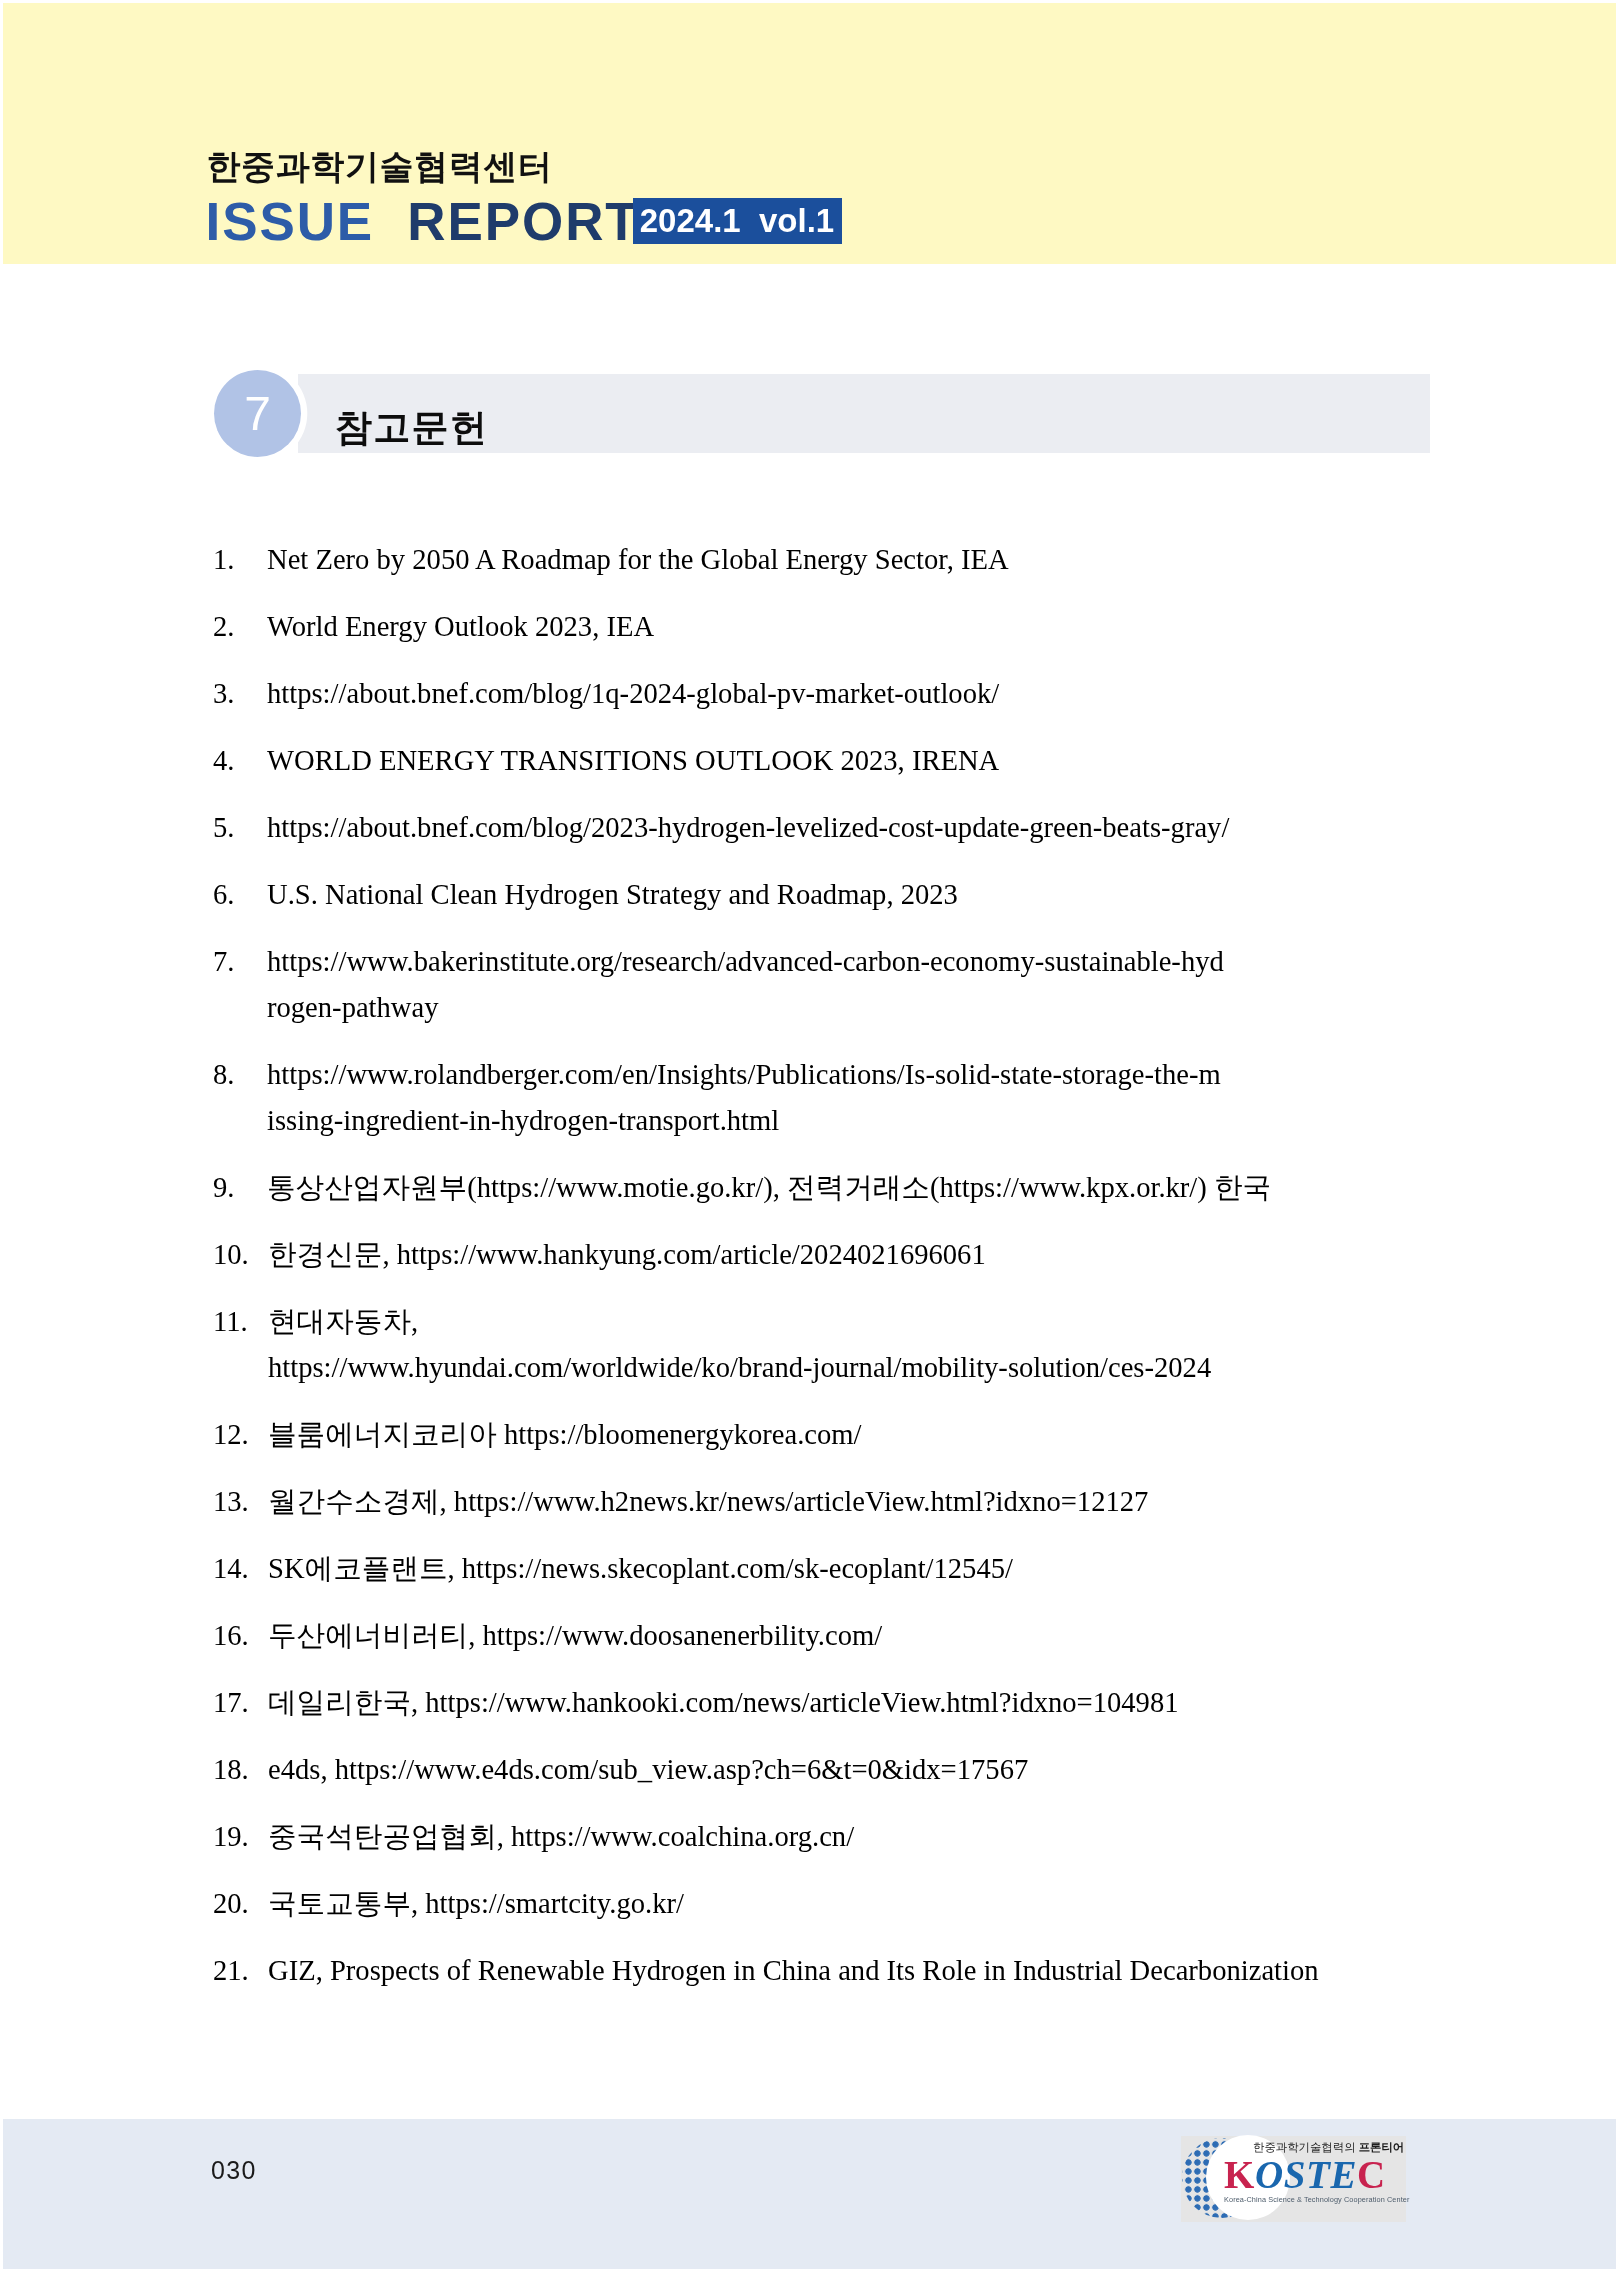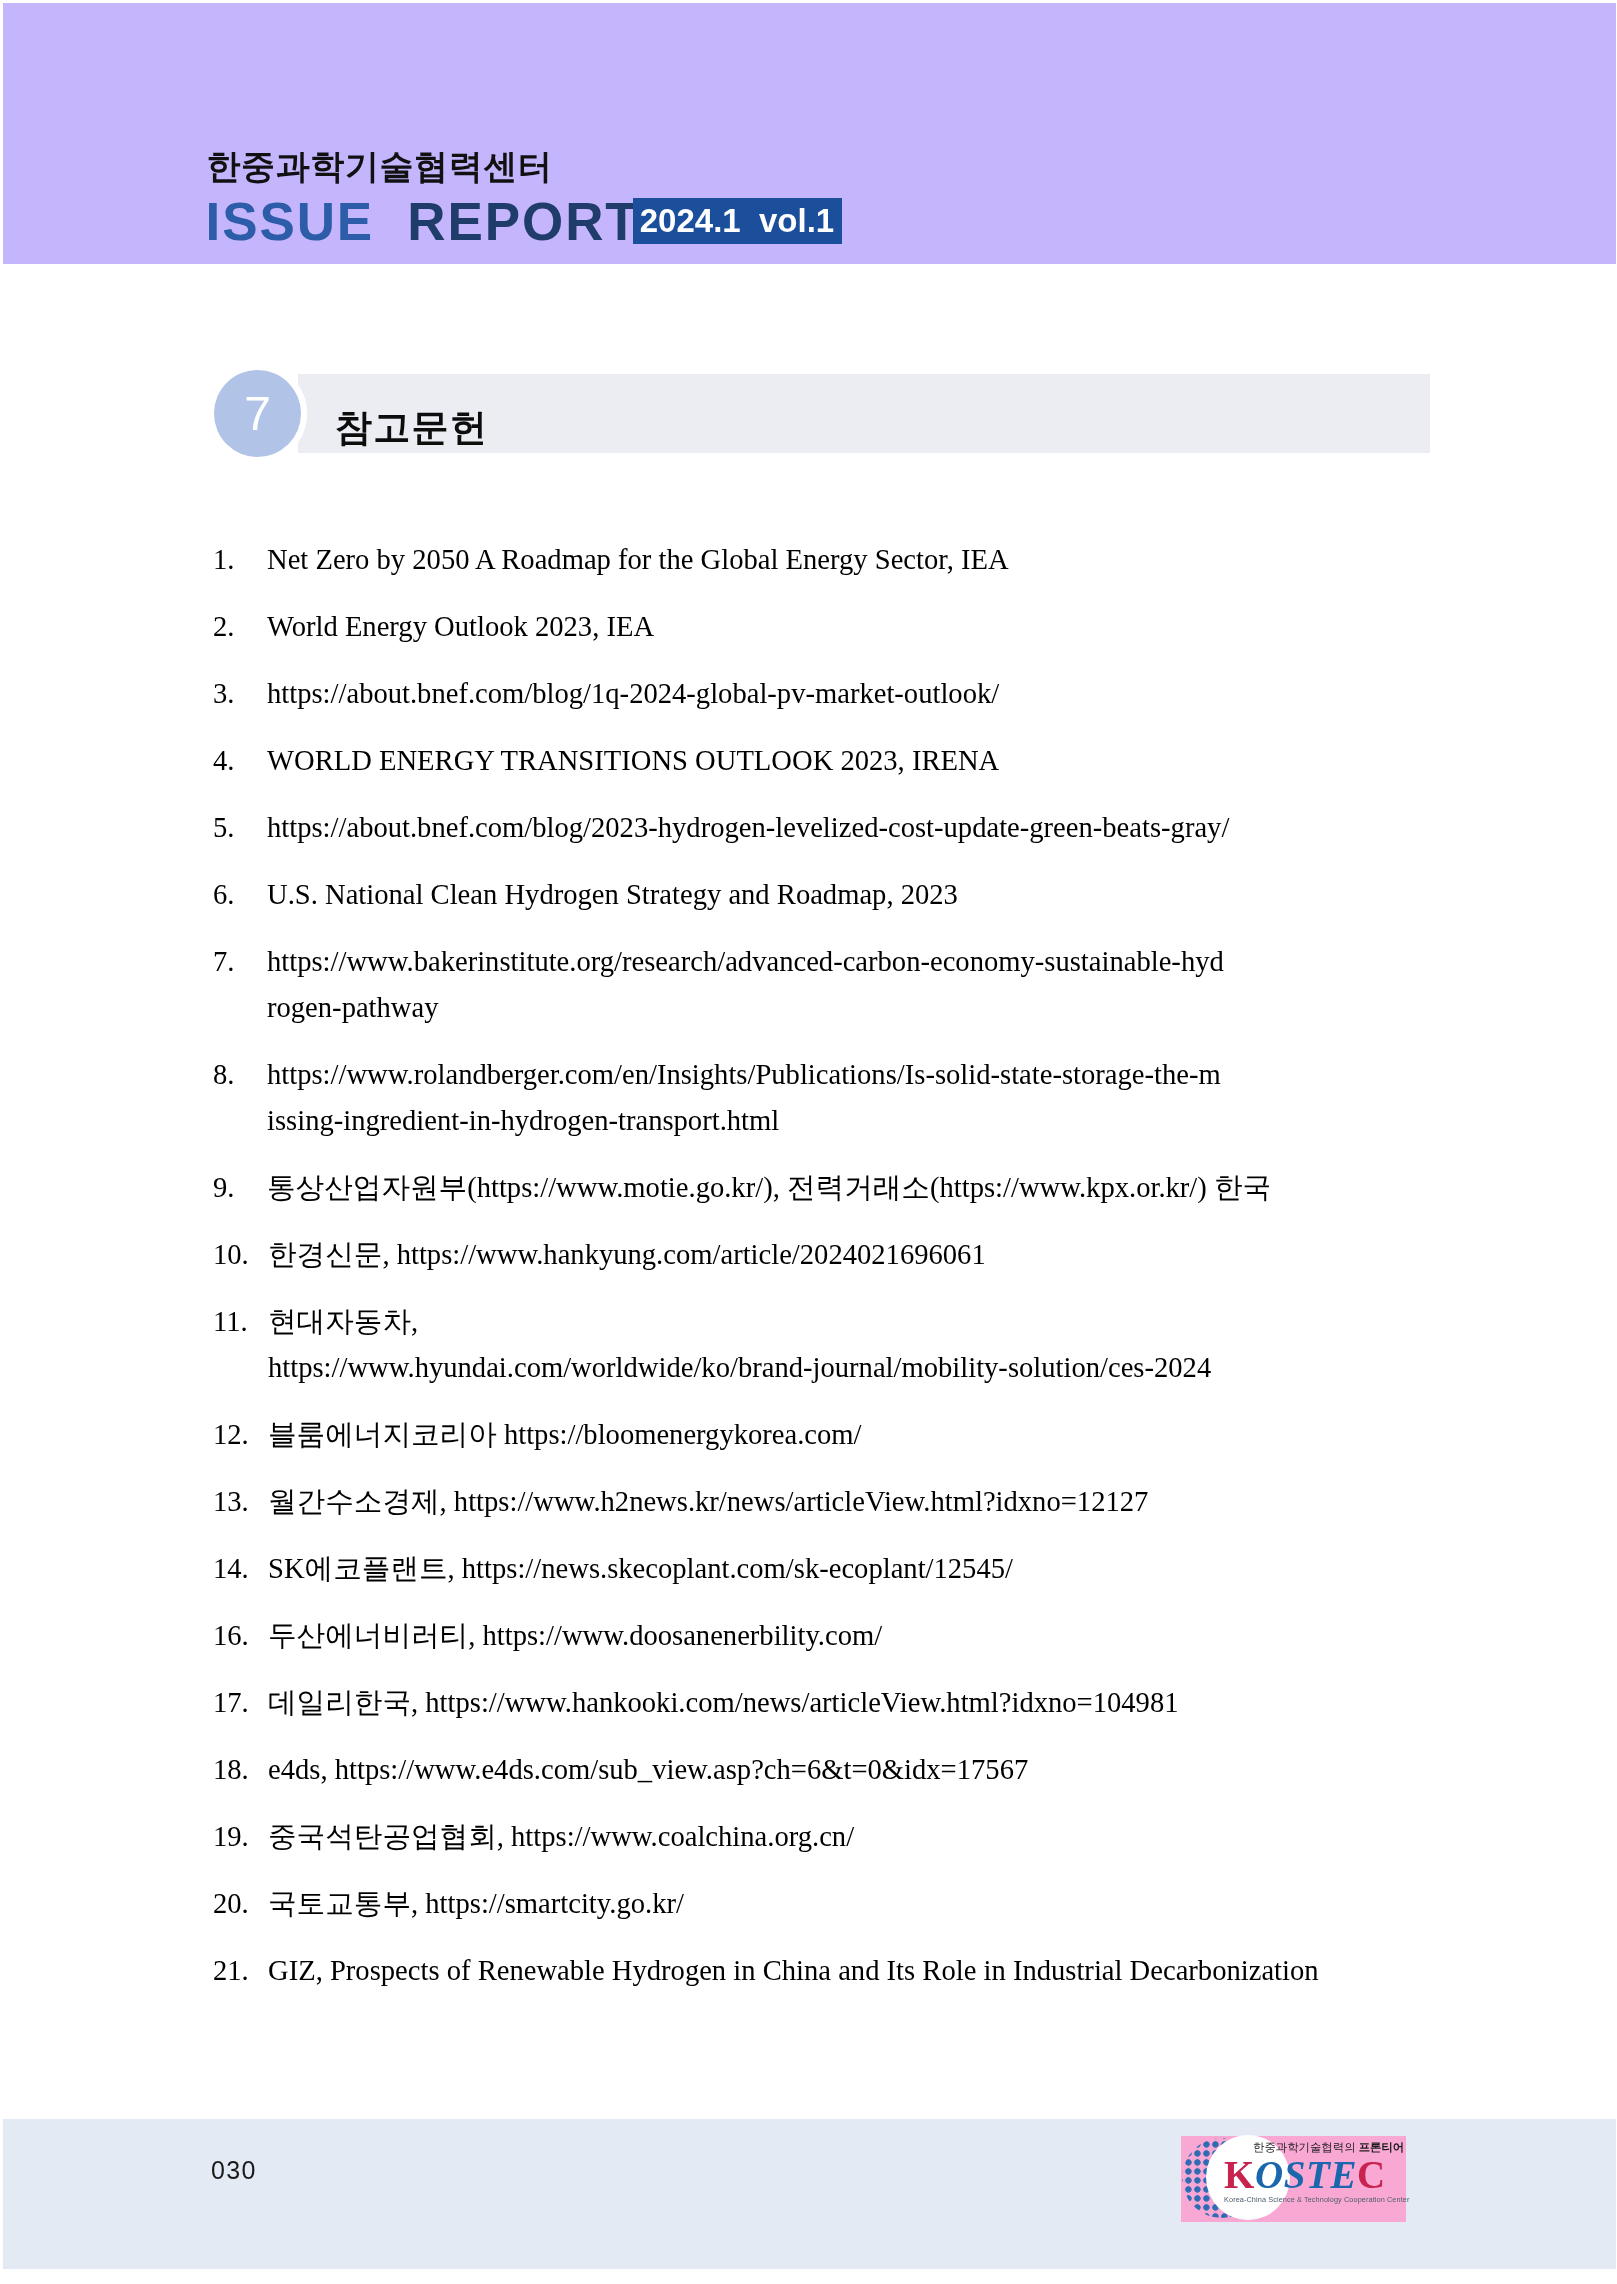--- a/index.html
+++ b/index.html
@@ -3,21 +3,21 @@
 <meta charset="utf-8">
 <style>
   html,body{margin:0;padding:0;}
   body{
     width:1618px;height:2284px;background:#ffffff;position:relative;overflow:hidden;
     font-family:"Liberation Serif","DejaVu Serif",serif;color:#000;
   }
   
   .top-band{
     position:absolute;left:2.5px;top:2.5px;right:2.5px;height:261px;
-    background:#c4b5fd;
+    background:#fef9c3;
   }
   .org-name{
     position:absolute;left:204px;top:141px;
     font-family:"Liberation Sans","DejaVu Sans",sans-serif;
     font-weight:700;font-size:34px;color:#111;letter-spacing:0.6px;
   }
   .issue-title{
     position:absolute;left:203px;top:188px;
     font-family:"Liberation Sans","DejaVu Sans",sans-serif;
     font-weight:700;font-size:53px;letter-spacing:1.9px;white-space:pre;
@@ -65,21 +65,21 @@
     position:absolute;left:2.5px;right:2.5px;top:2119px;height:150px;
     background:#e4eaf3;
   }
   .page-number{
     position:absolute;left:211px;top:2156px;
     font-family:"Liberation Sans","DejaVu Sans",sans-serif;
     font-size:25px;color:#1a1a1a;letter-spacing:1.3px;
   }
   .kostec-logo{
     position:absolute;left:1181px;top:2136px;width:225px;height:86px;
-    background:#f9a8d4;
+    background:#e5e5e5;
   }
   .logo-globe{position:absolute;left:1.3px;top:1.9px;width:75px;height:82px;}
   .logo-globe .dots{
     position:absolute;left:0;top:0;width:80px;height:80px;border-radius:50%;
     background-image:radial-gradient(circle,#2d6cb4 2.9px,rgba(0,0,0,0) 3.5px);
     background-size:9px 9px;background-position:1.9px 1.9px;
   }
   .logo-globe .cut{
     position:absolute;left:24px;top:-2.5px;width:84px;height:85px;border-radius:50%;
     background:#ffffff;

